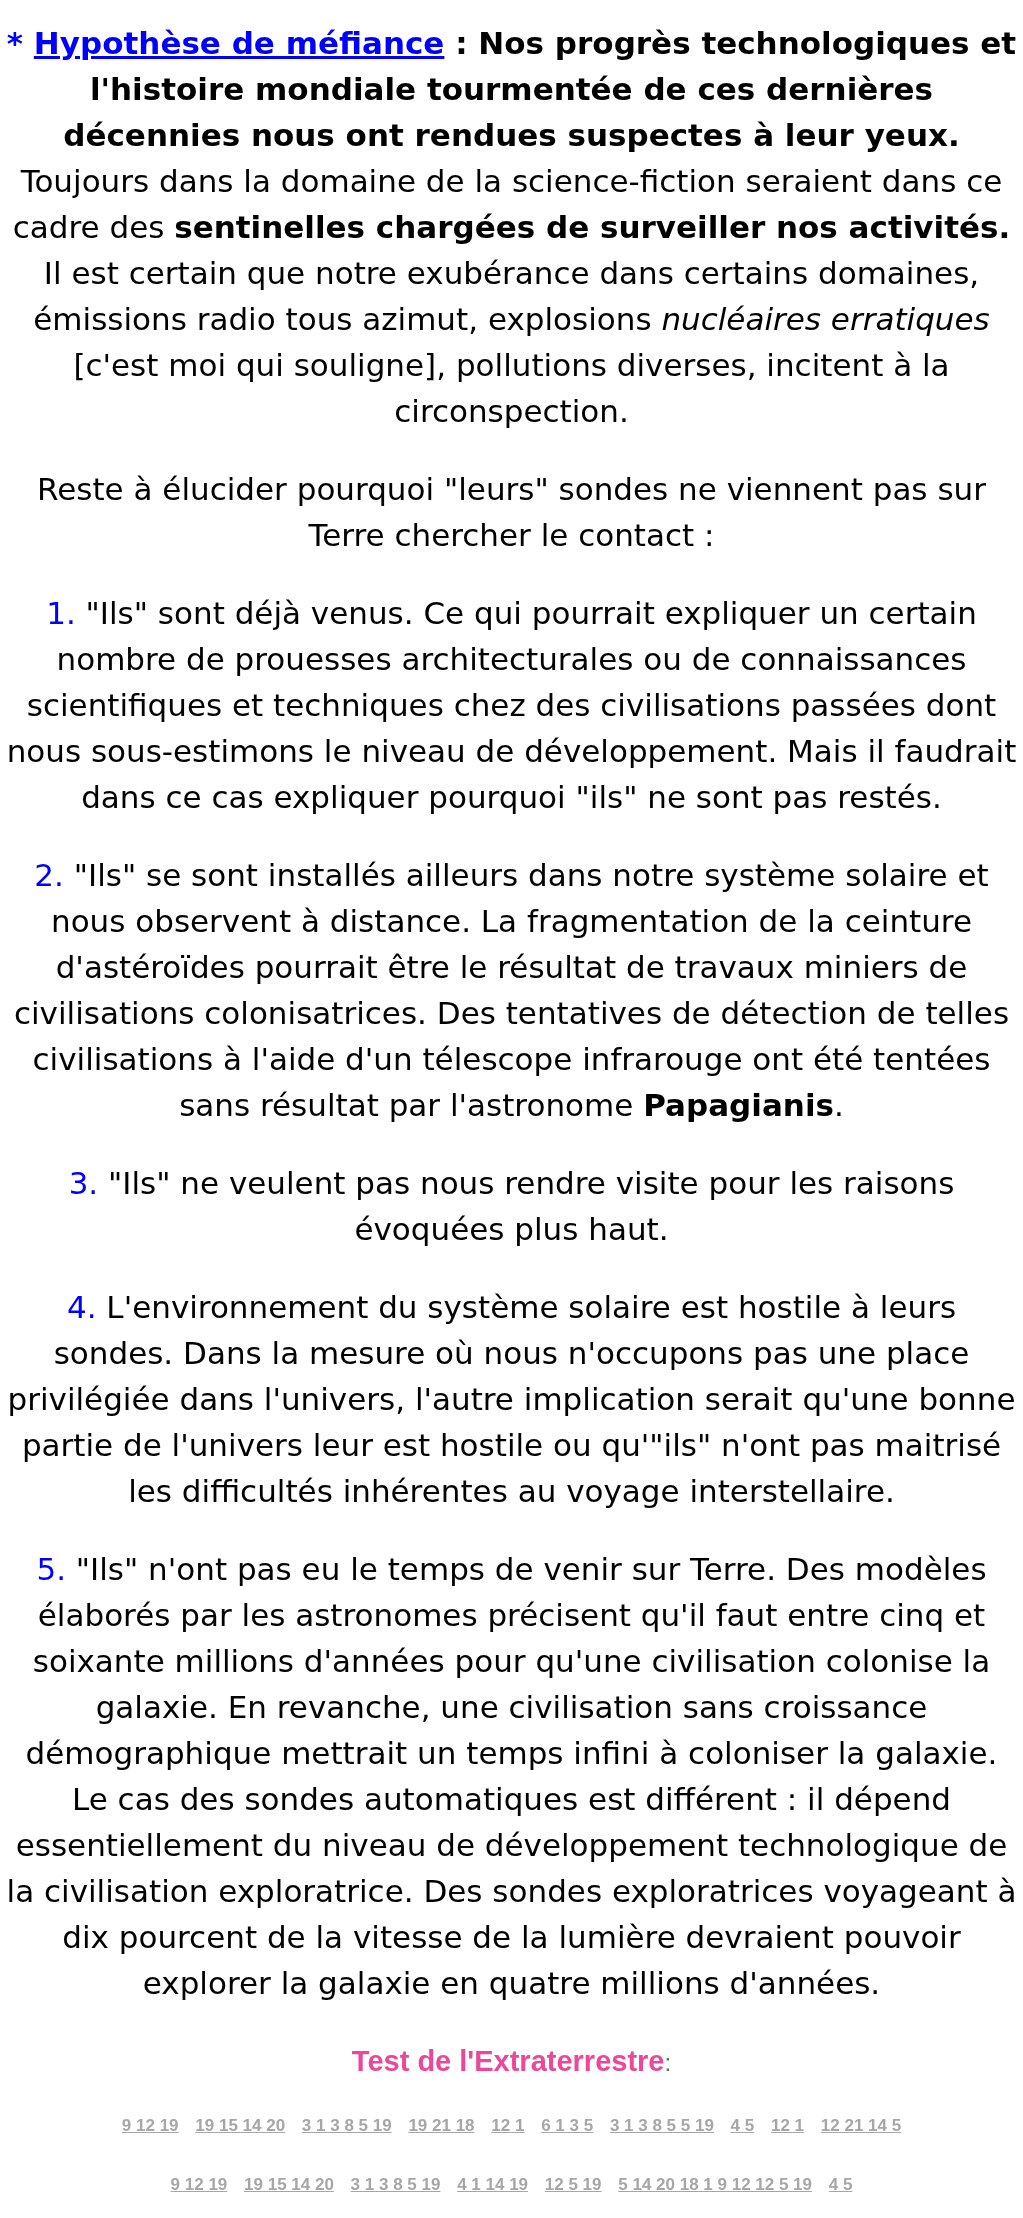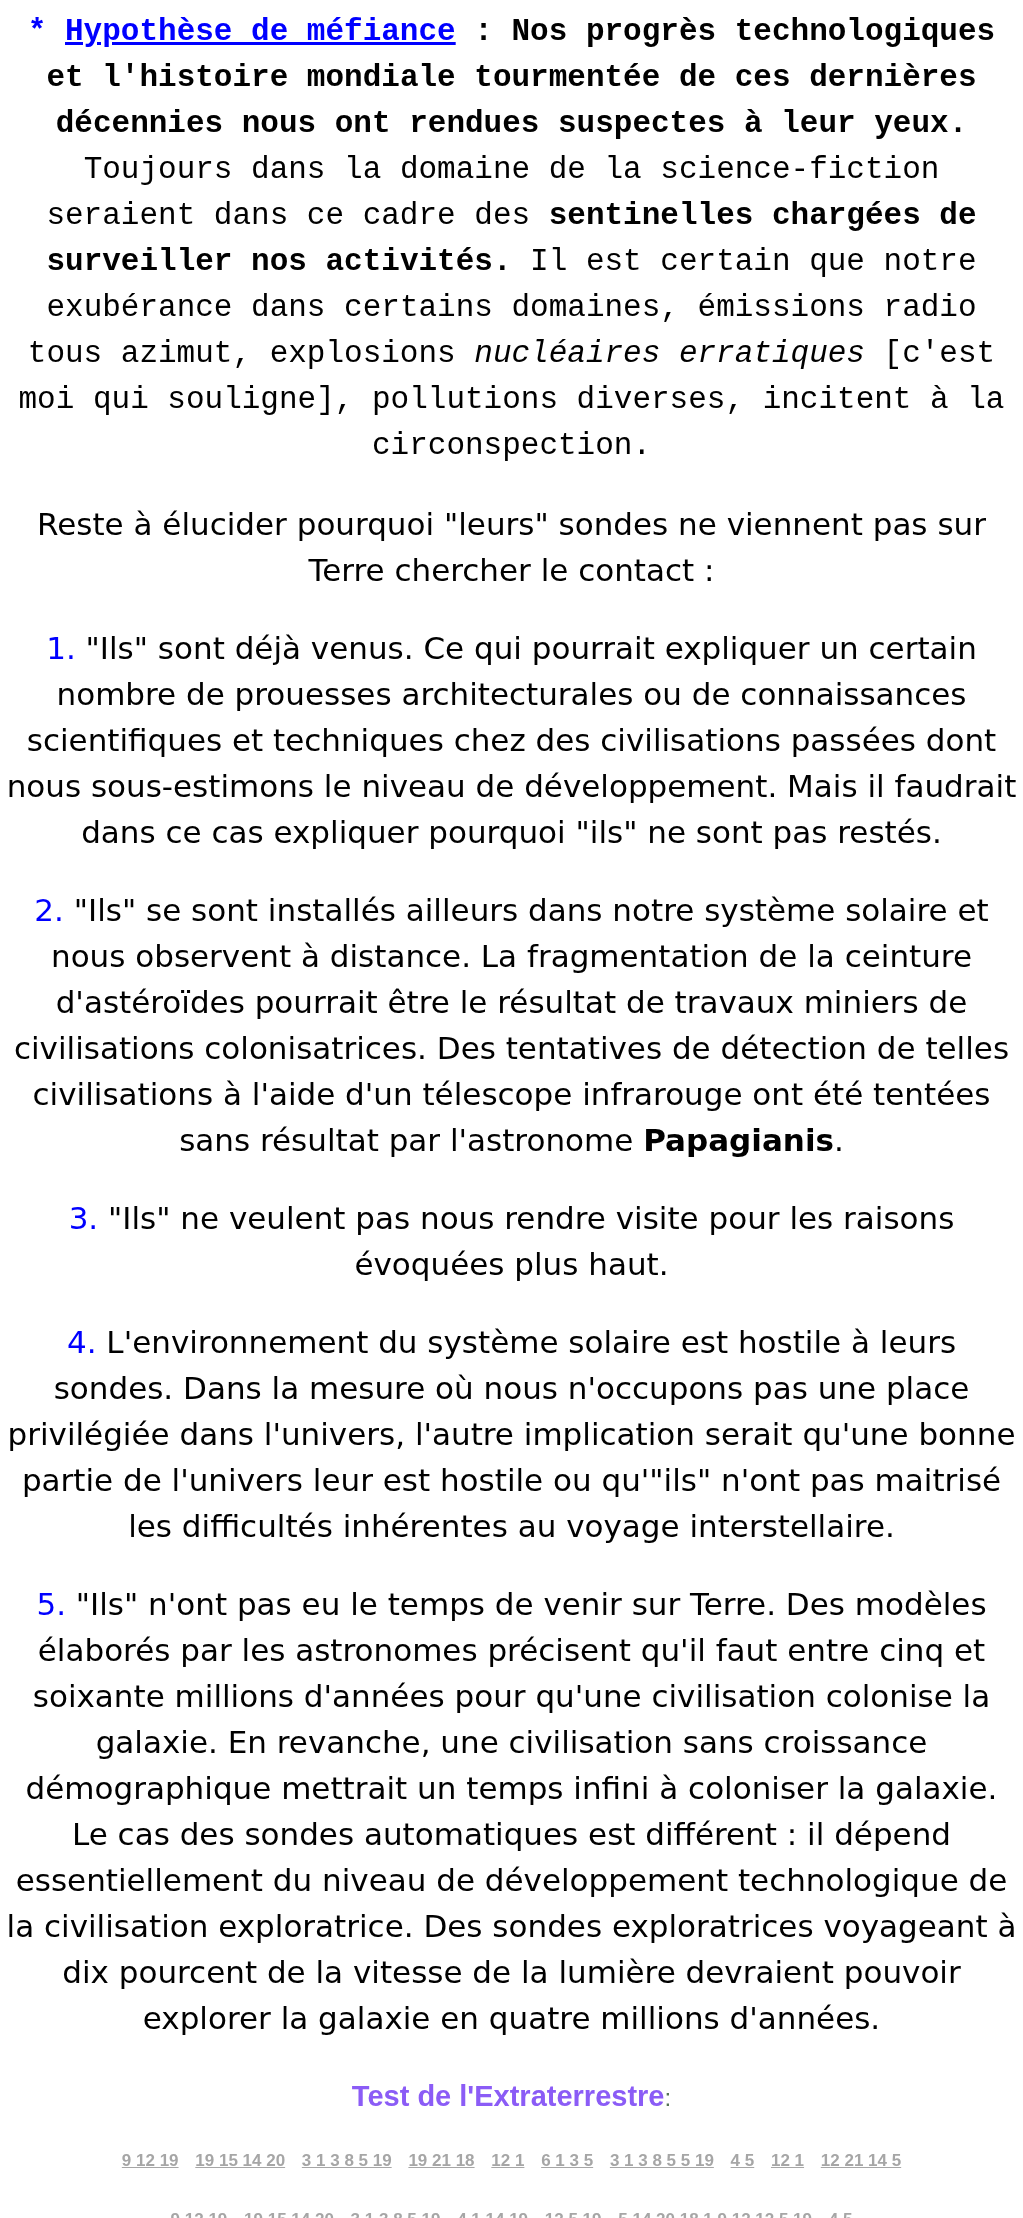--- a/index.html
+++ b/index.html
@@ -11,21 +11,21 @@
     width: 1011px;
     margin: 0 auto;
     padding: 4px 0 2px 0;
     text-align: center;
     color: #000000;
     font-family: "DejaVu Sans", sans-serif;
     font-size: 31px;
     line-height: 46px;
   }
   .para { margin: 32px 0; }
-  .para:first-child { margin-top: 5px; font-family: Liberation Mono, monospace; }
+  .para:first-child { margin-top: 16px; }
   .bold { font-weight: 700; }
   .it { font-style: italic; }
   .star {
     color: #0000ff;
     font-weight: 700;
     text-decoration: none;
   }
   .hyp-link {
     color: #0000ff;
     font-weight: 700;
@@ -33,21 +33,21 @@
     cursor: pointer;
   }
   .blue-num { color: #0000ff; }
   .heading {
     margin: 38px 0 22px 0;
     font-family: "Liberation Sans", sans-serif;
     font-size: 29px;
     font-weight: 700;
     line-height: 34px;
   }
-  .heading .green { color: #8b5cf6; text-align: right; }
+  .heading .green { color: #ec4899; text-align: right; }
   .heading .colon {
     color: #557355;
     font-weight: 400;
     font-size: 24px;
   }
   .cipher-row {
     margin: 12px 0;
     font-family: "Liberation Sans", sans-serif;
     font-weight: 700;
     font-size: 17px;

